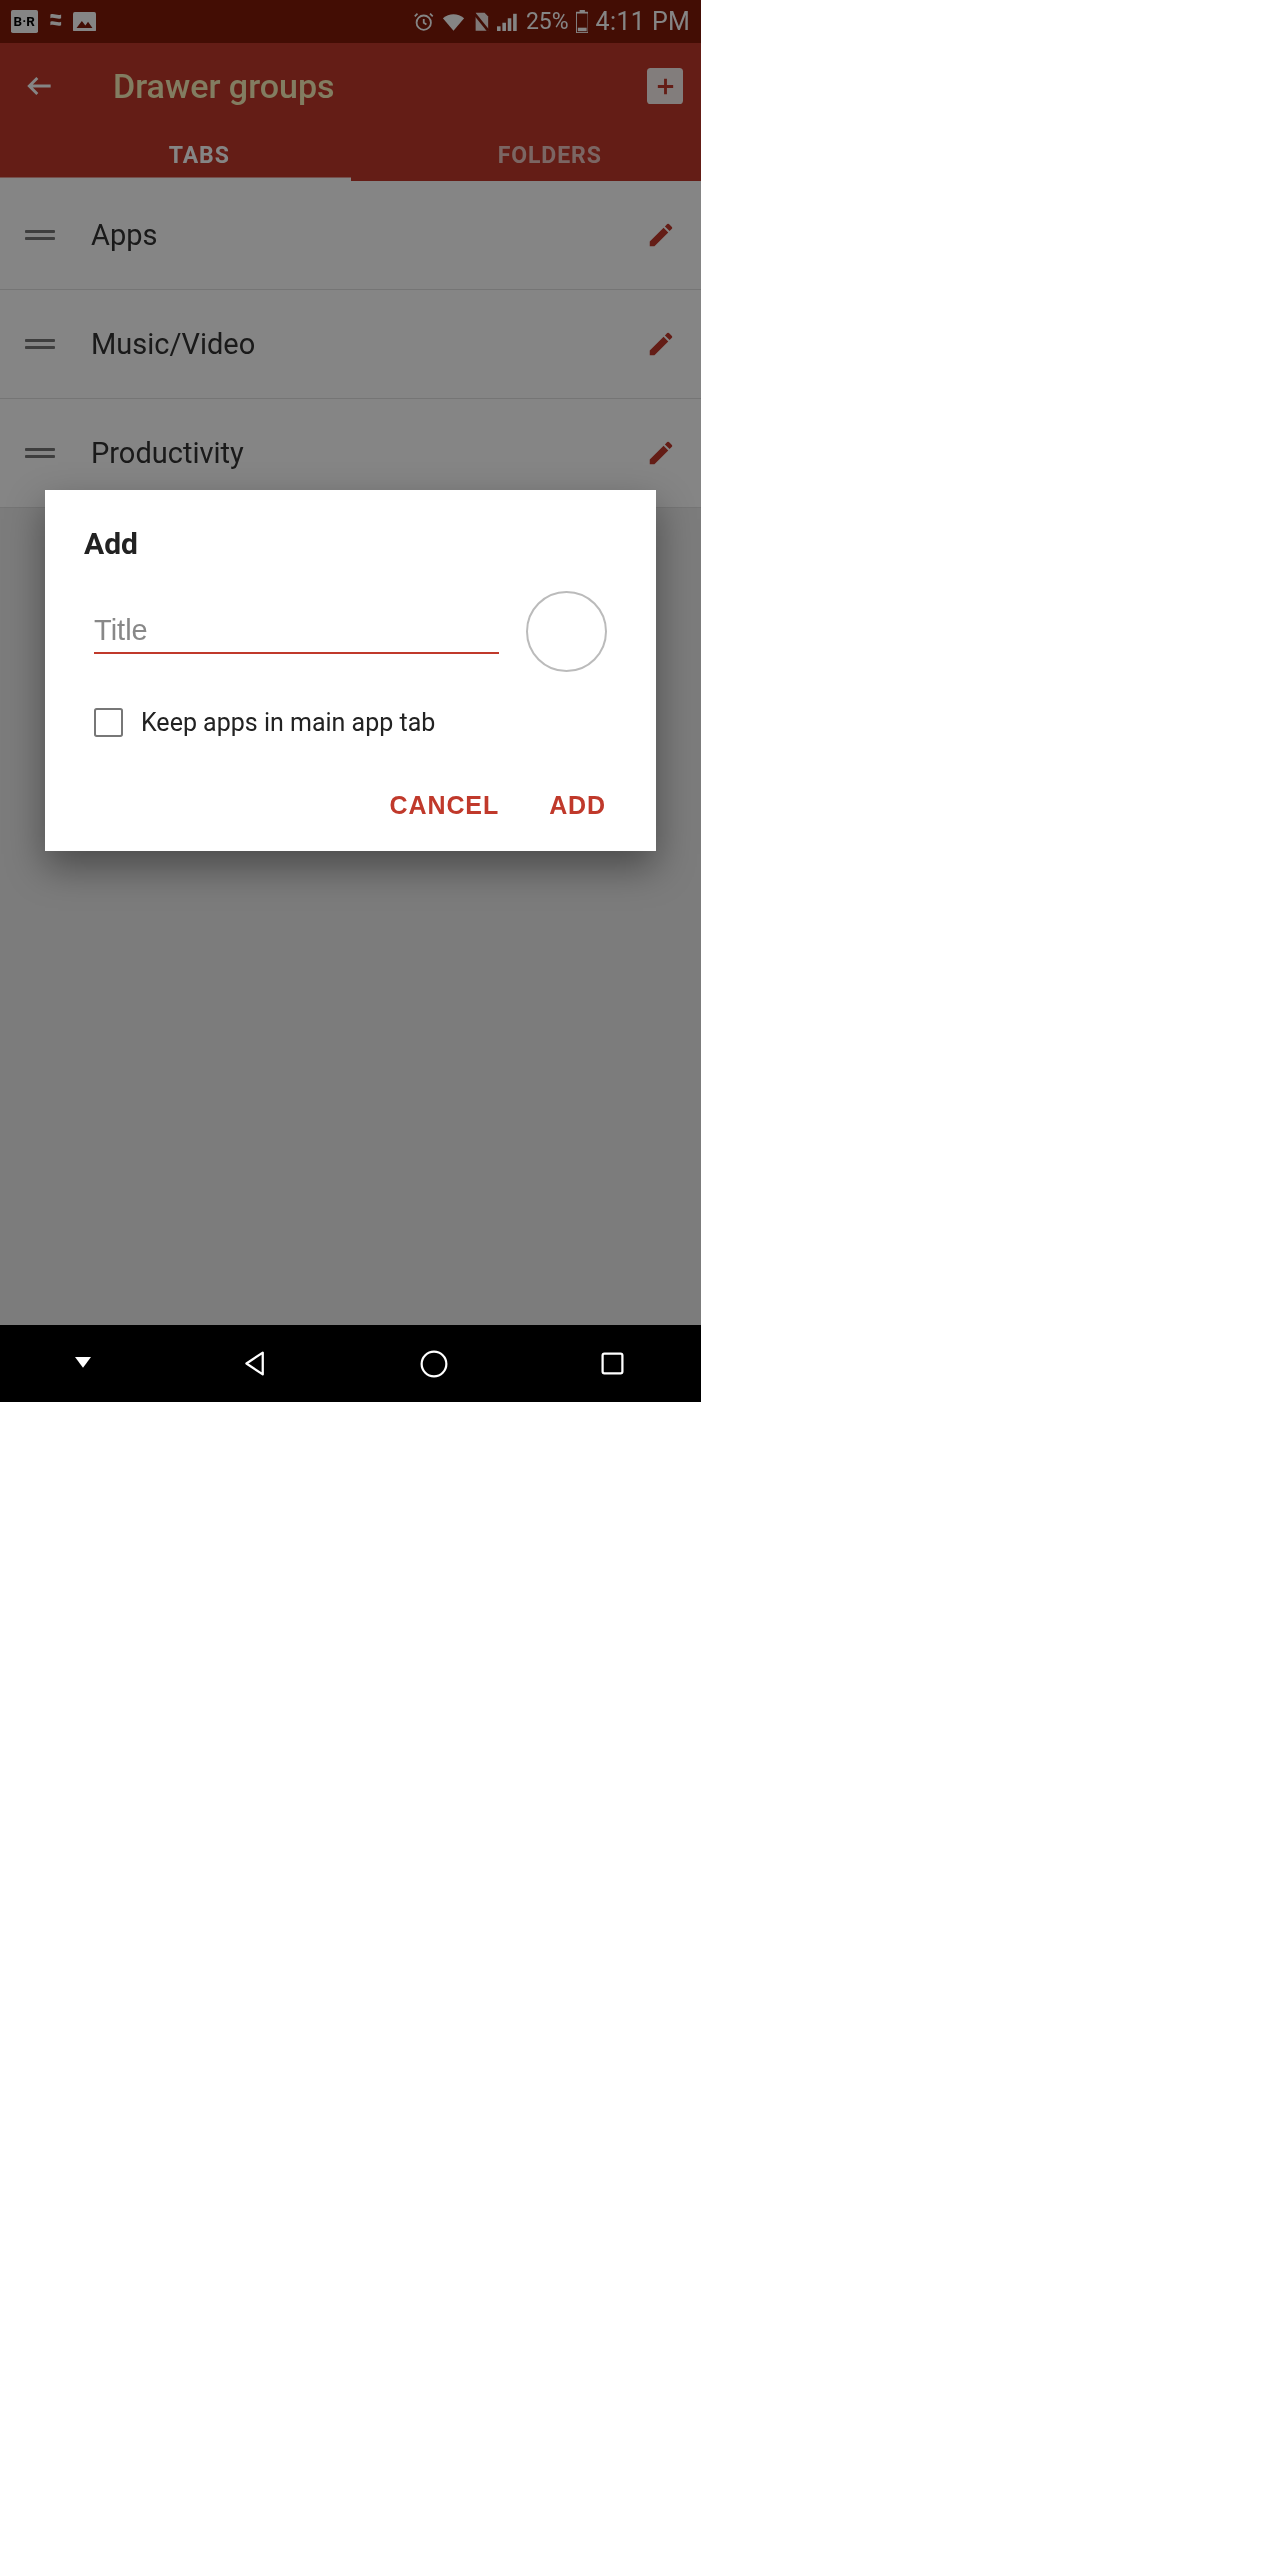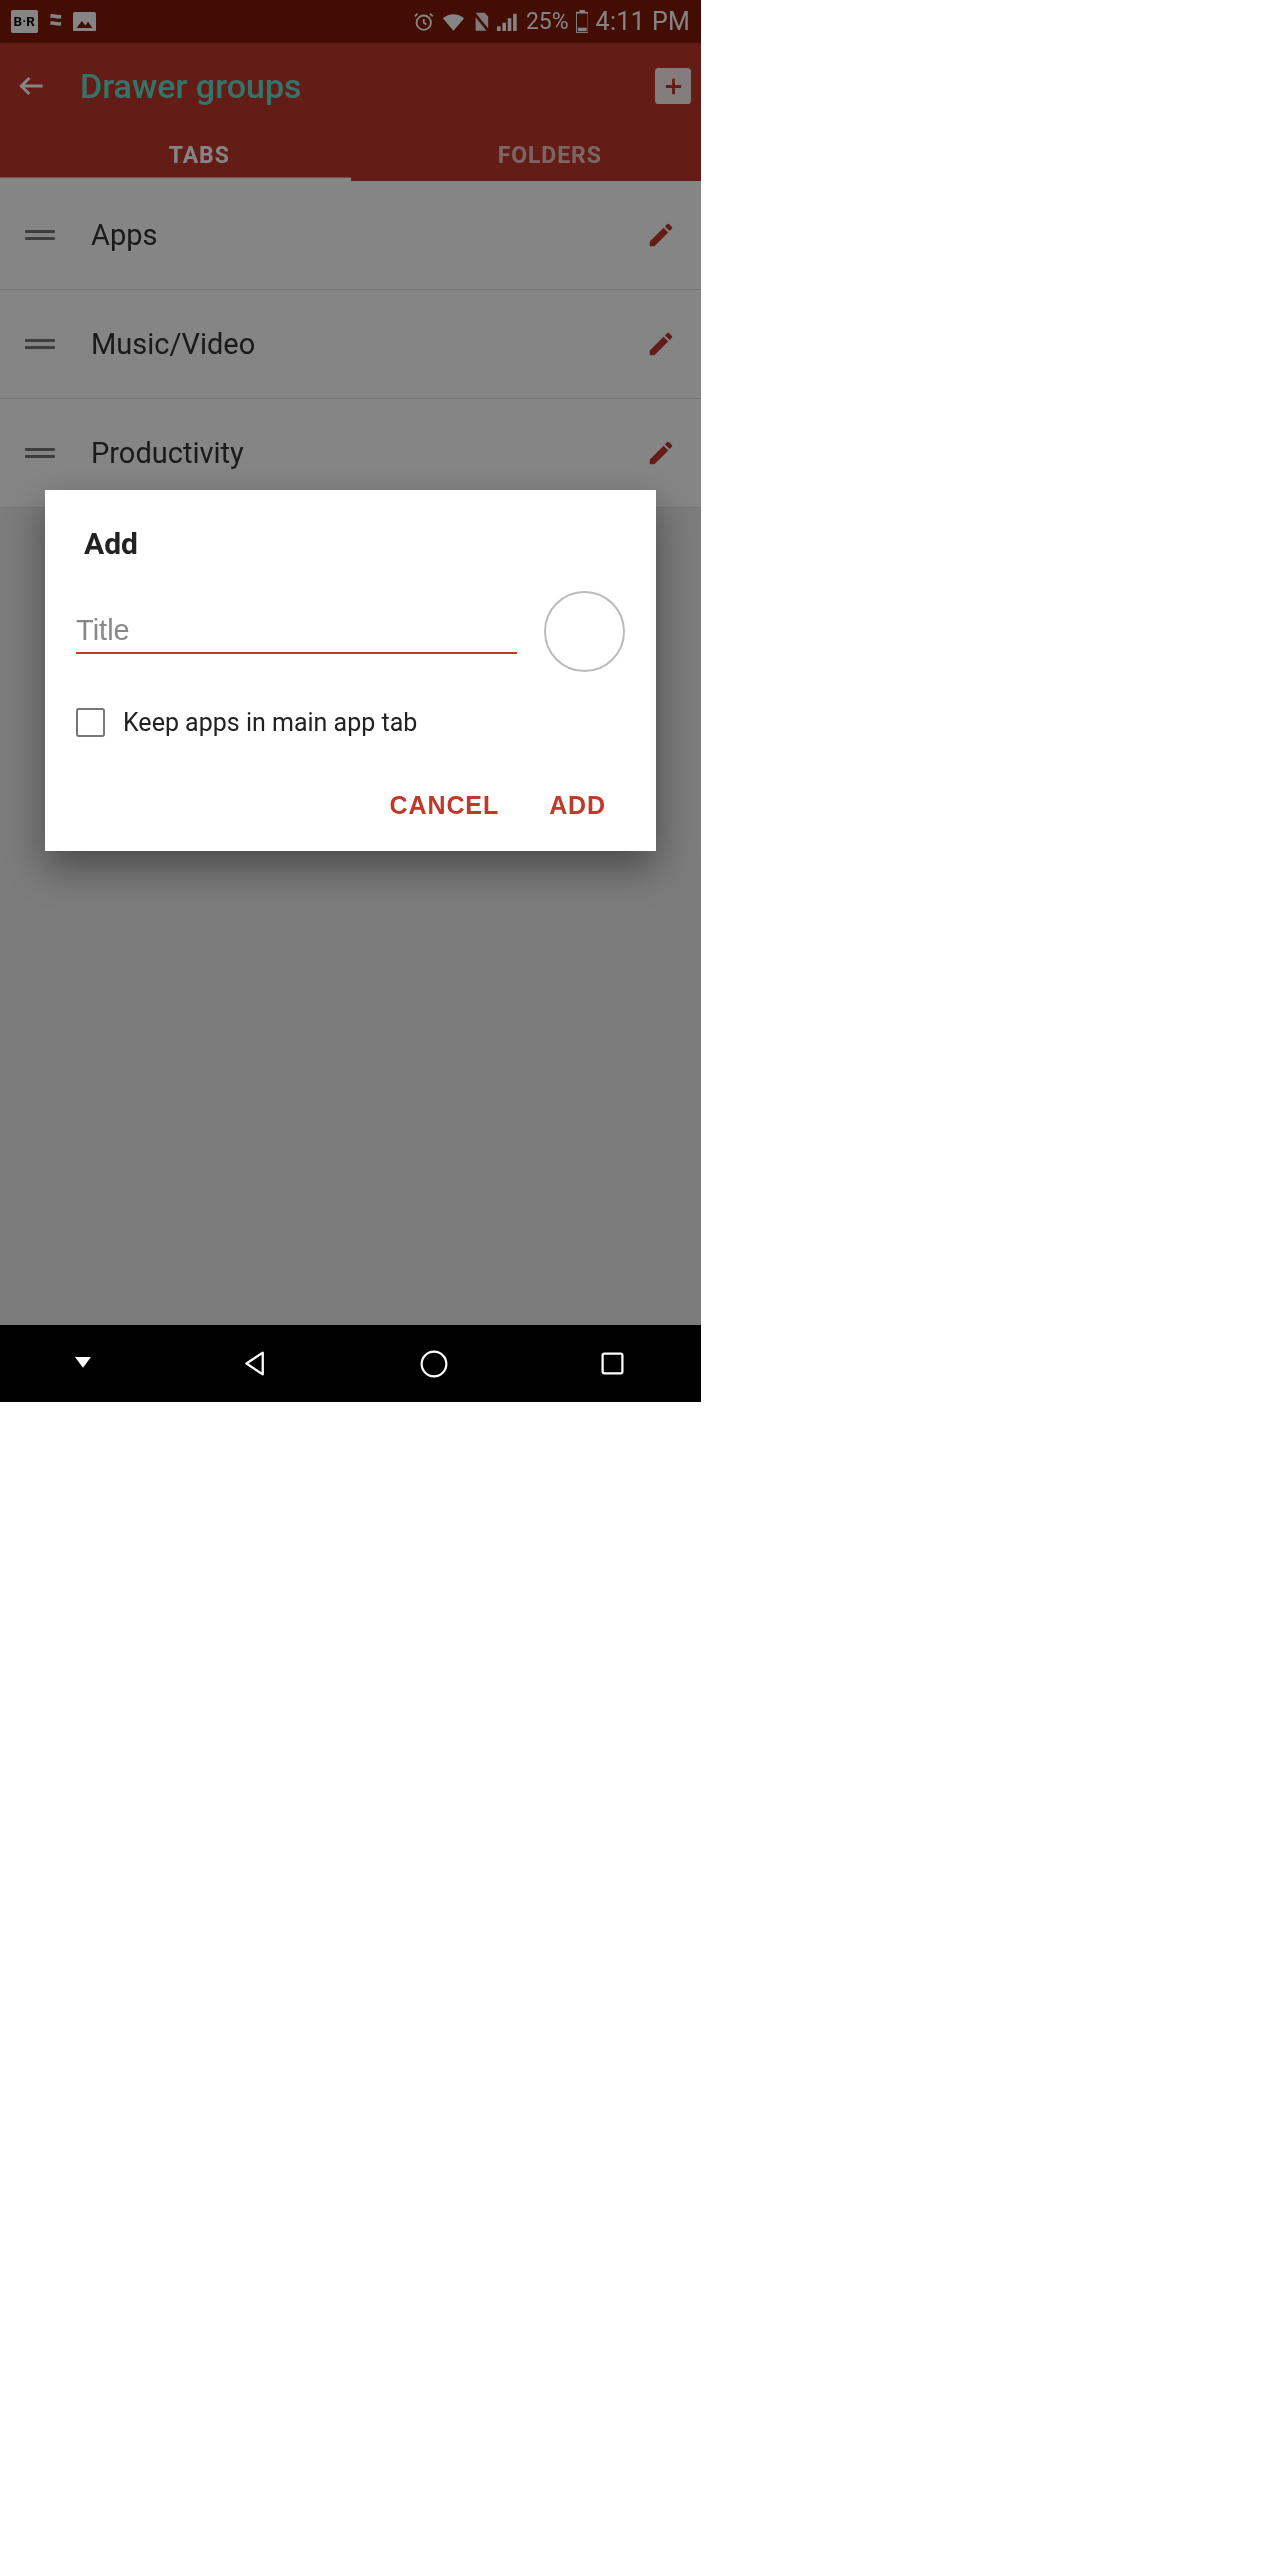--- a/index.html
+++ b/index.html
@@ -18,21 +18,21 @@
     display:inline-flex; align-items:center; justify-content:center;
     width:27px; height:23px; background:#fff; color:#000; font-weight:700; font-size:13.4px;
     border-radius:1.8px; letter-spacing:0;
   }
   .ico { display:inline-block; }
   .clock-text { font-size: 25px; letter-spacing: 0.4px; }
 
   
   .appbar {
     height: 86px; width: 100%; background: #c0392b;
-    display: flex; align-items: center; padding: 0 10px; color: #5eead4;
+    display: flex; align-items: center; padding: 0 18px; color: #fef9c3; gap: 25px;
   }
   .appbar .back { width:43px; display:flex; align-items:center; justify-content:center; }
   .appbar .title { flex:1; font-size: 34px; font-weight: 500; padding-left: 27px; opacity: 0.95;}
   .appbar .plus {
     width:36px; height:36px; background: rgba(255,255,255,0.92); border-radius:3.6px;
     display:flex; align-items:center; justify-content:center; color:#c0392b; font-size:29px; font-weight:400;
   }
 
   
   .tabs { height:52px; width:100%; background:#c0392b; display:flex; }
@@ -57,21 +57,21 @@
   }
 
   
   .dialog {
     position:absolute; left:45px; right:45px; top:490px;
     background:#fff; border-radius:0;
     box-shadow: 0 16px 36px rgba(0,0,0,0.4);
     padding: 36px 0 21.5px 0;
   }
   .dialog-title { font-size:30px; font-weight:700; color:#222; padding: 0 39px 30px 39px; }
-  .dialog-body { padding: 0 31px; }
+  .dialog-body { padding: 0 49px; }
   .title-row { display:flex; align-items:center; gap:27px; margin-bottom: 36px; }
   .title-input {
     flex:1; border:none; border-bottom: 2.7px solid #c0392b;
     font-size: 29px; padding: 5.4px 0; outline:none; color:#222;
   }
   .title-input::placeholder { color:#888; }
   .color-circle {
     width:81px; height:81px; border-radius:50%; border:2.7px solid #bbb; background:#fff;
   }
   .check-row { display:flex; align-items:center; gap:18px; margin-bottom: 36px; }

